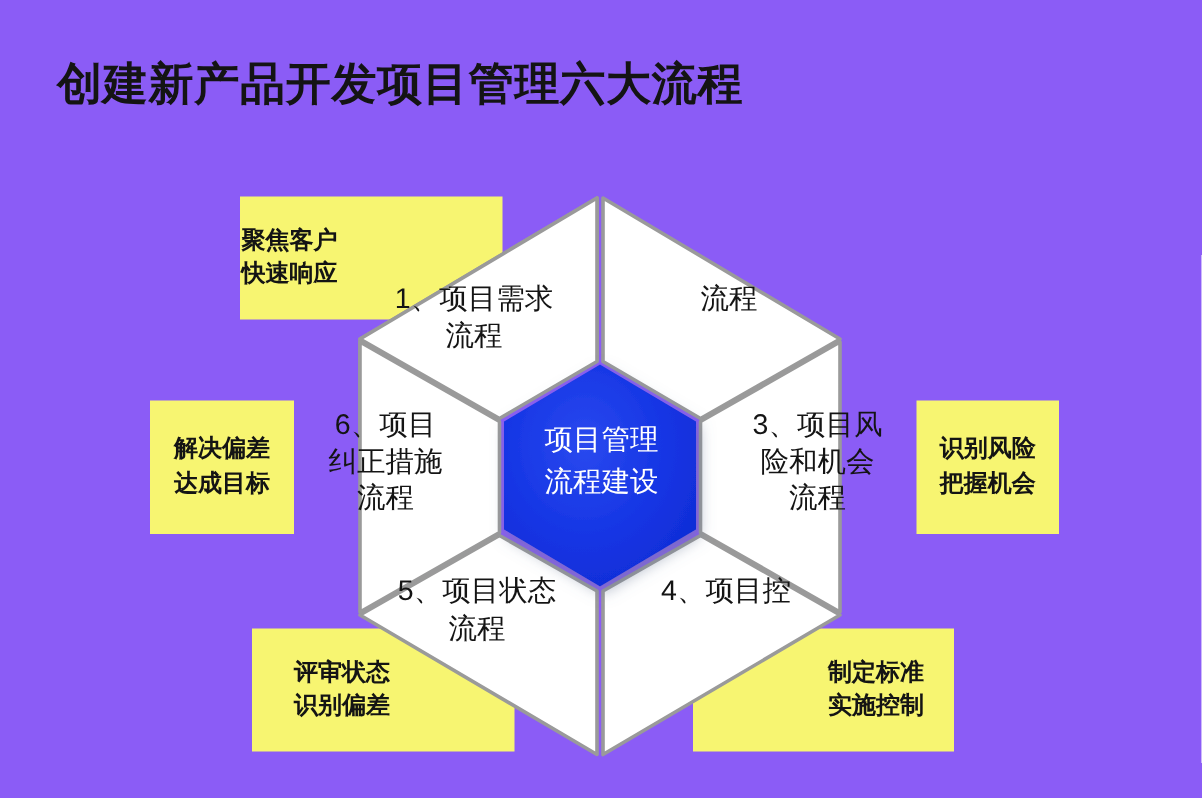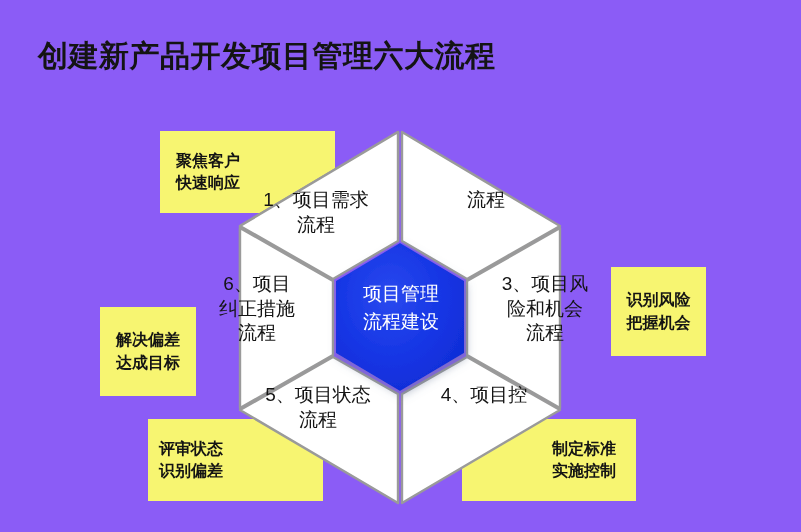--- a/index.html
+++ b/index.html
@@ -45,43 +45,42 @@
     display: flex;
     flex-direction: column;
     justify-content: center;
     z-index: 1;
     box-sizing: border-box;
   }
   .callout span { display: block; white-space: nowrap; }
 
   #callout-tl {
     left: 160px; top: 131px; width: 175px; height: 82px;
-    padding-left: 16px;
+    padding-left: 1px;
     align-items: flex-start;
   }
   #callout-tr {
     left: 462px; top: 131px; width: 174px; height: 82px;
     padding-right: 12px;
     align-items: flex-end;
     text-align: right;
   }
   #callout-l {
     left: 100px; top: 267px; width: 96px; height: 89px;
     align-items: center;
     text-align: center;
-    margin-top: 40px;
   }
   #callout-r {
     left: 611px; top: 267px; width: 95px; height: 89px;
     align-items: center;
     text-align: center;
   }
   #callout-bl {
-    left: 148px; top: 419px; width: 175px; height: 82px;
-    padding-left: 11px;
+    left: 168px; top: 419px; width: 175px; height: 82px;
+    padding-left: 28px;
     align-items: flex-start;
   }
   #callout-br {
     left: 462px; top: 419px; width: 174px; height: 82px;
     padding-right: 20px;
     align-items: flex-end;
     text-align: right;
   }
 
   

